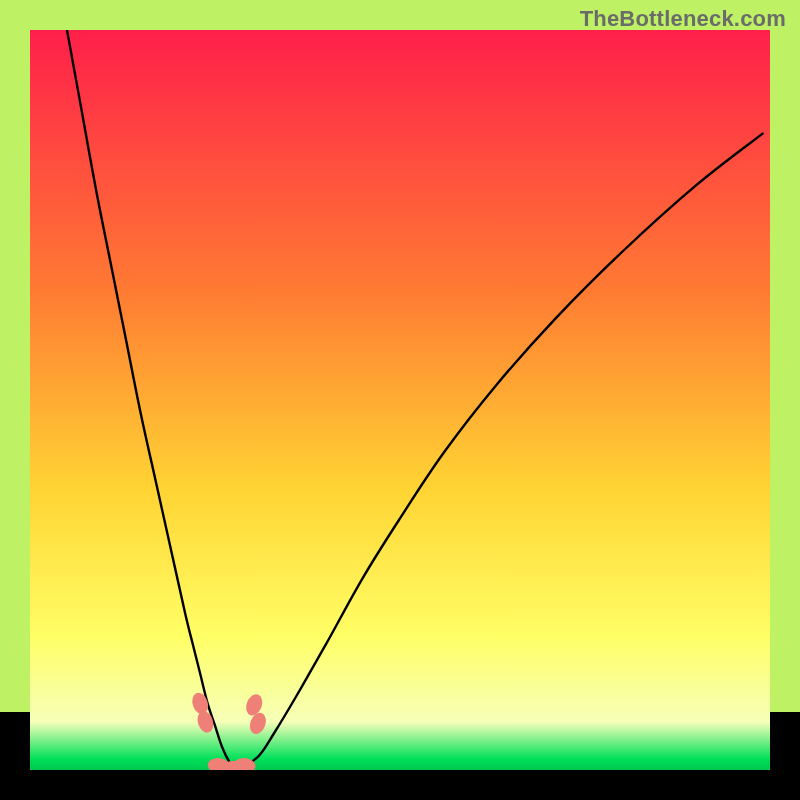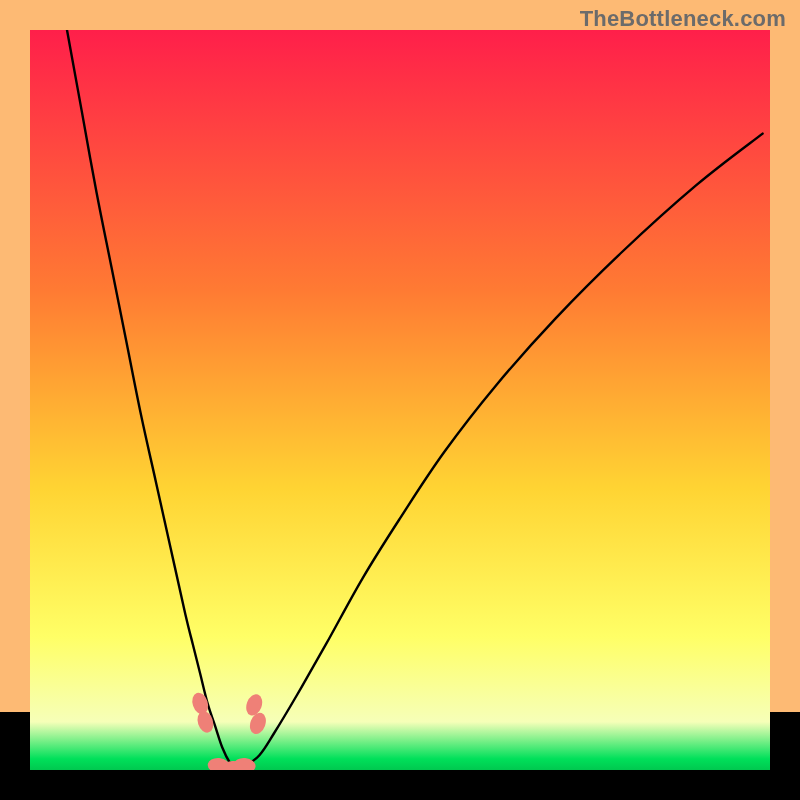--- a/index.html
+++ b/index.html
@@ -10,21 +10,21 @@
     background: #000;
     overflow: hidden;
     font-family: Arial, Helvetica, sans-serif;
   }
   .frame {
     position: absolute;
     left: 0;
     top: 0;
     width: 800px;
     height: 712px;
-    background: #fdba74;
+    background: #bef264;
     text-decoration: underline;
   }
   .plot {
     position: absolute;
     left: 30px;
     top: 30px;
     width: 740px;
     height: 740px;
     overflow: hidden;
   }

